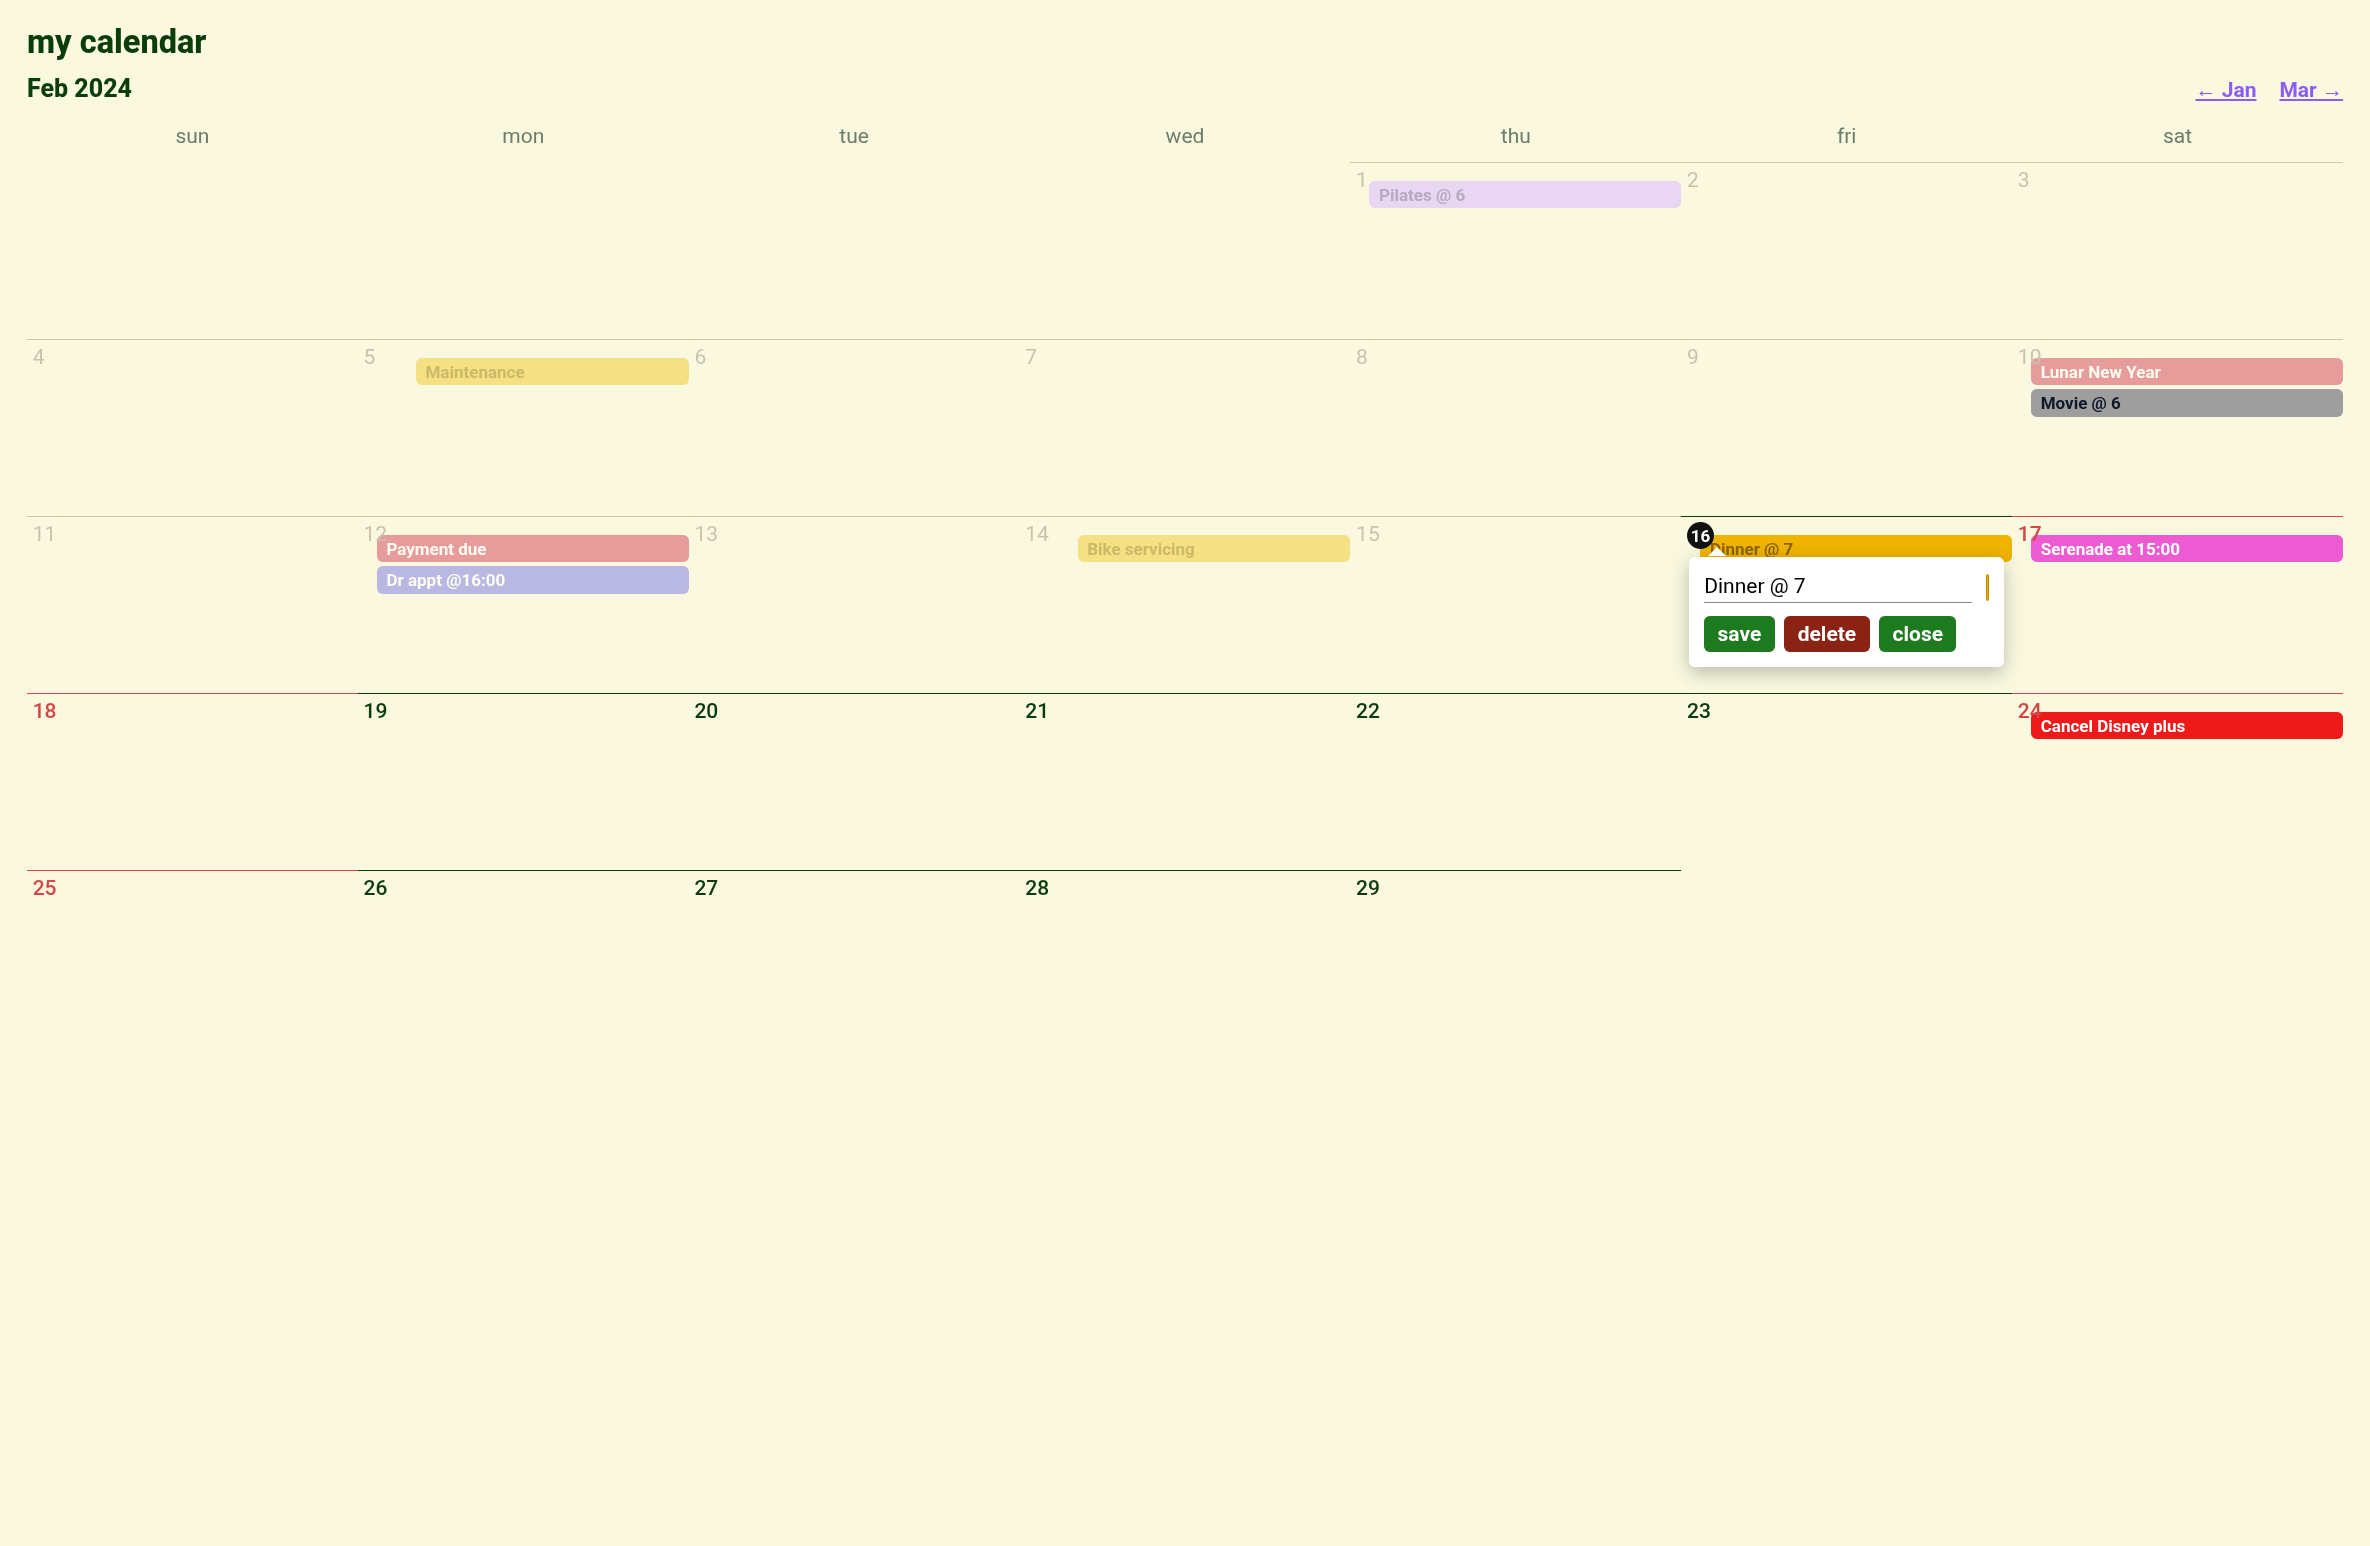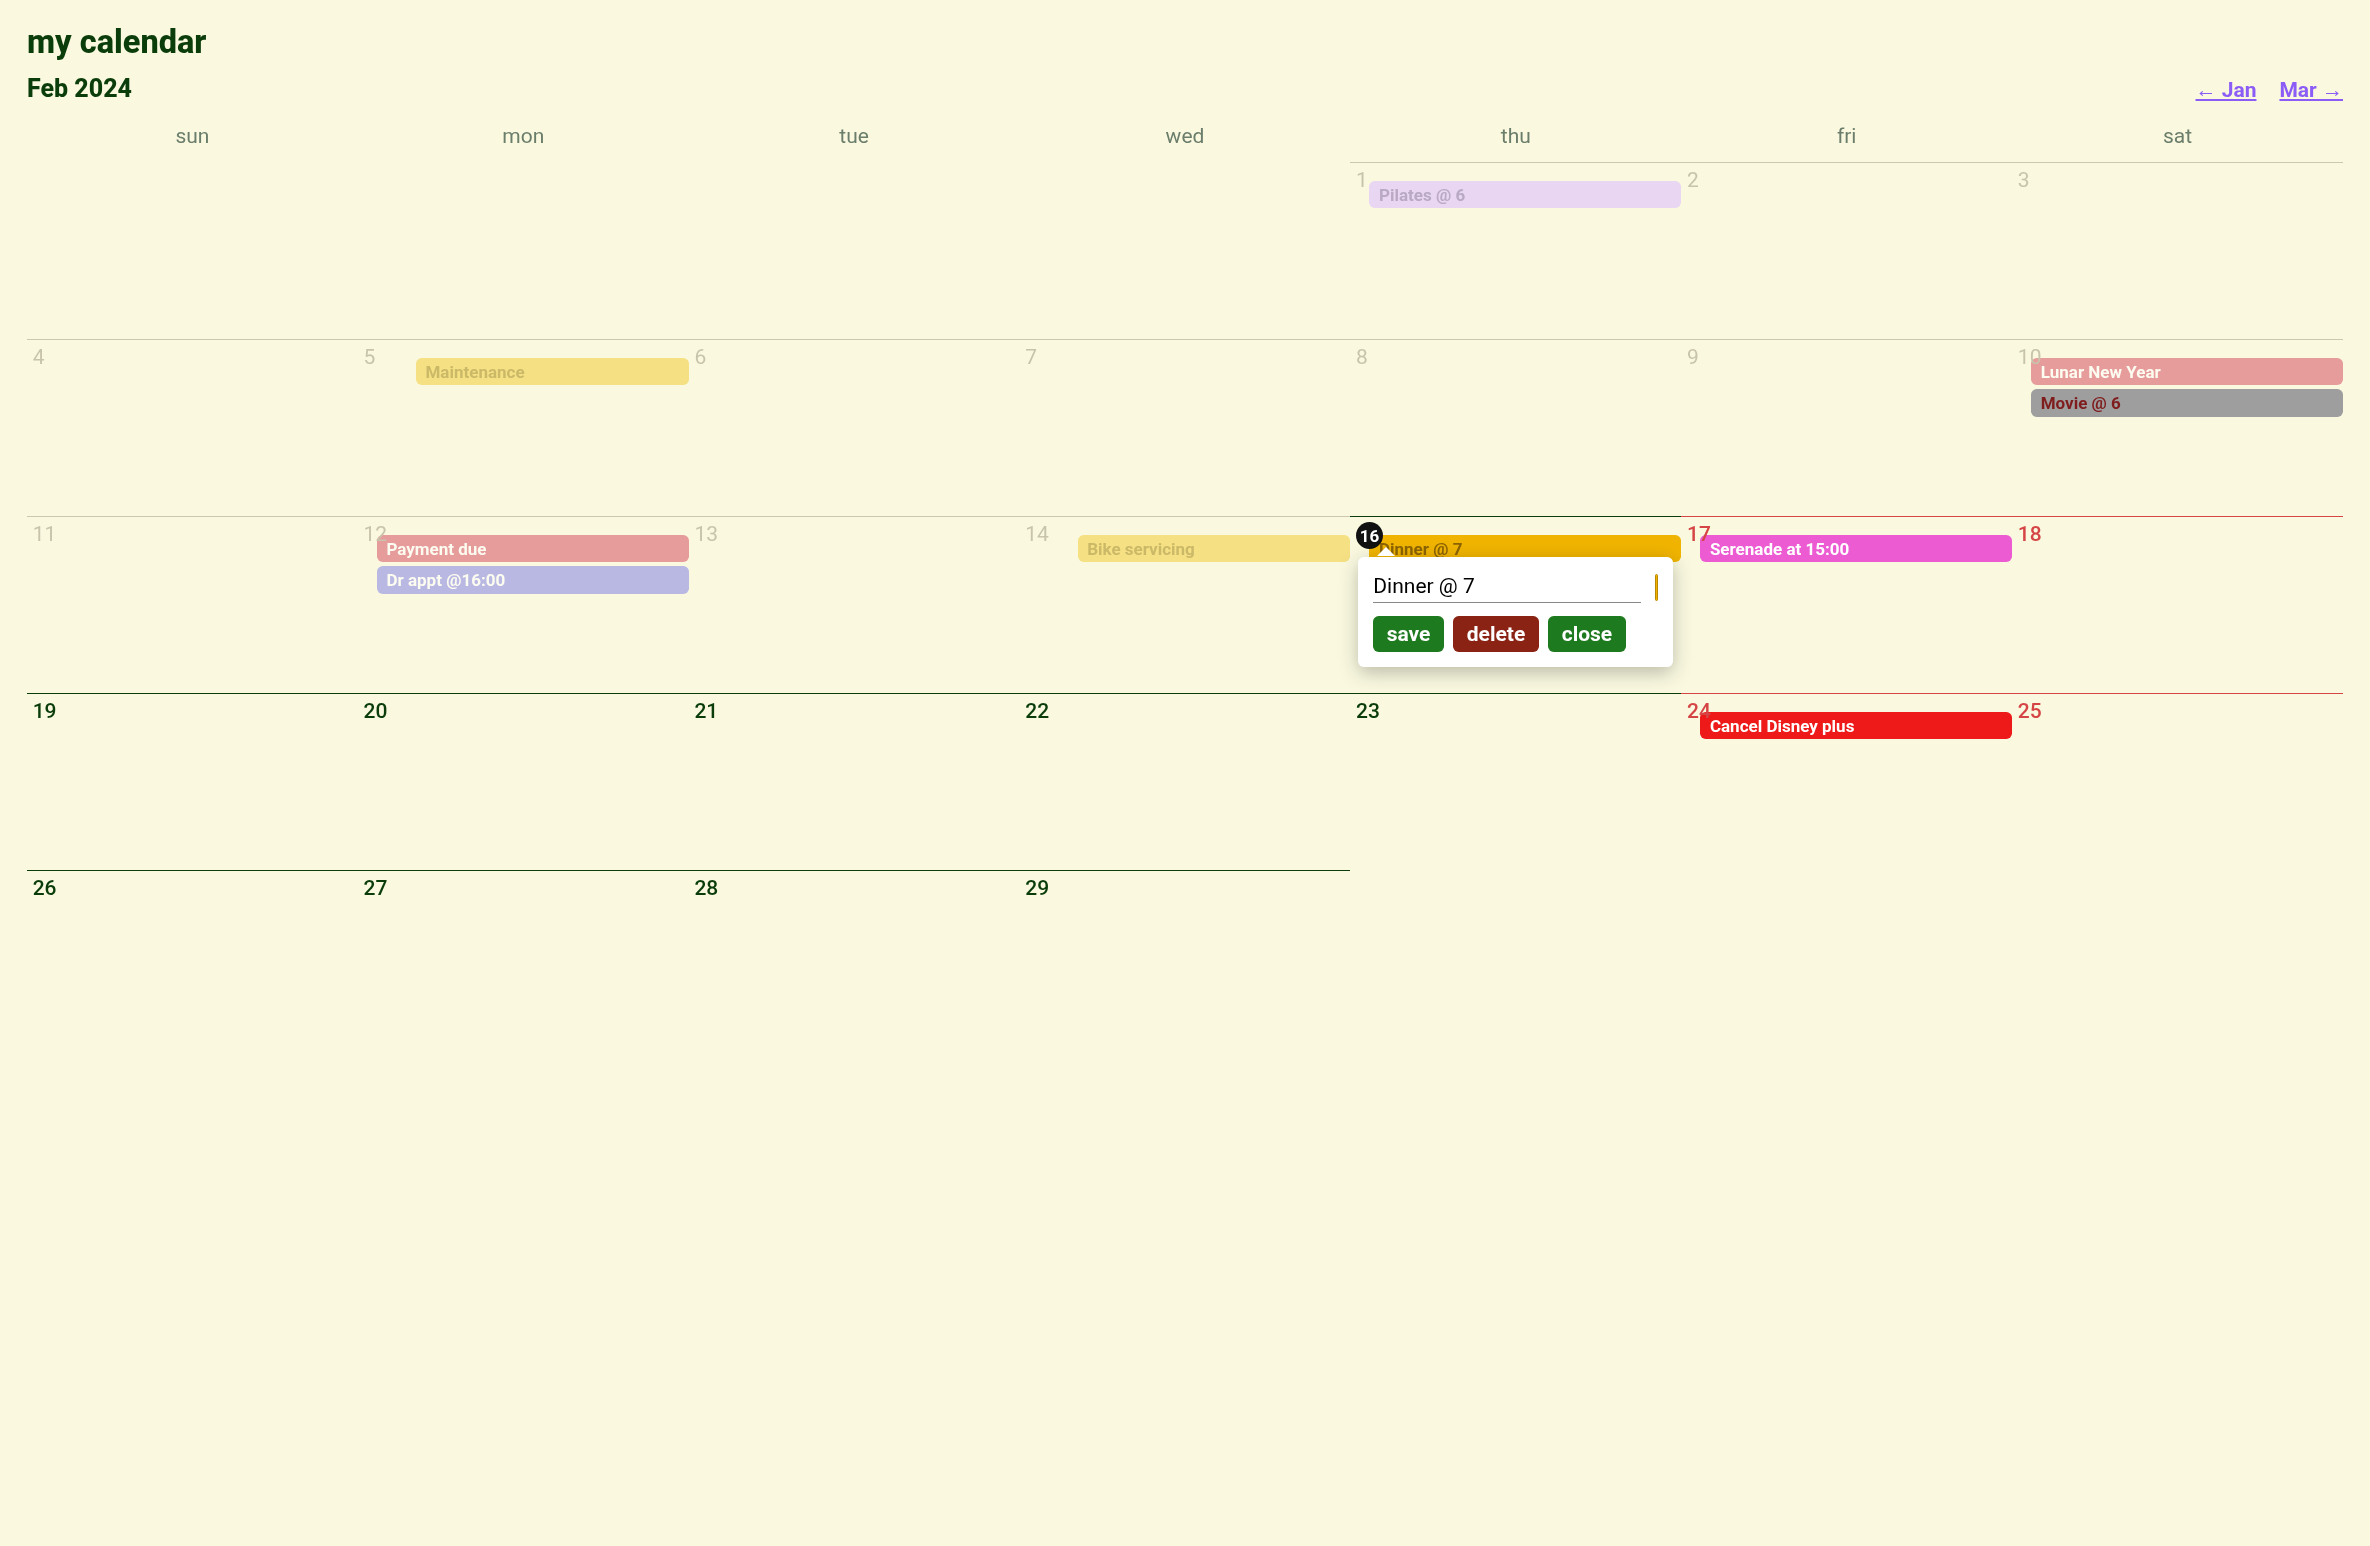--- a/index.html
+++ b/index.html
@@ -88,21 +88,21 @@
       font-size: 17px;
       font-weight: 700;
       padding: 3.8px 9.6px;
       border-radius: 5.7px;
       white-space: nowrap;
       cursor: pointer;
     }
     .c-purple   { background:#e9d6f2; color:#b9a9c3; }
     .c-yellow-p { background:#f5e183; color:#cbb968;margin-left:39px; }
     .c-salmon-p { background:#e79c9c; color:#fdfcf0; }
-    .c-gray     { background:#9e9e9e; color:#7f1d1d; }
+    .c-gray     { background:#9e9e9e; color:#0f172a; }
     .c-lav      { background:#b9b8e3; color:#fdfcf0; }
     .c-gold     { background:#f0b400; color:#8c6400; }
     .c-magenta  { background:#ec5bd2; color:#fff; }
     .c-red      { background:#ee1a1a; color:#fff; }
 
     
     .today-border { border-top: 1.9px solid #0b3d0b; }
     .today-weekend-border { border-top: 1.9px solid #d64545; }
 
     
@@ -237,20 +237,23 @@
     </div>
     <div class="cell">
       <div class="daynum past">13</div>
     </div>
     <div class="cell">
       <div class="daynum past">14</div>
       <div class="events">
         <div class="event c-yellow-p">Bike servicing</div>
       </div>
     </div>
+    <div class="cell">
+      <div class="daynum past">15</div>
+    </div>
     <div class="cell today-border" style="overflow: visible; z-index: 50;">
       <div class="daynum"><span class="today-marker">16</span></div>
       <div class="events">
         <div class="event c-gold">Dinner @ 7</div>
       </div>
       <div class="popup">
         <div class="popup-row1">
           <input class="popup-input" value="Dinner @ 7" style="">
           <div class="color-swatch" style="background: rgb(240, 180, 0);"></div>
         </div>

